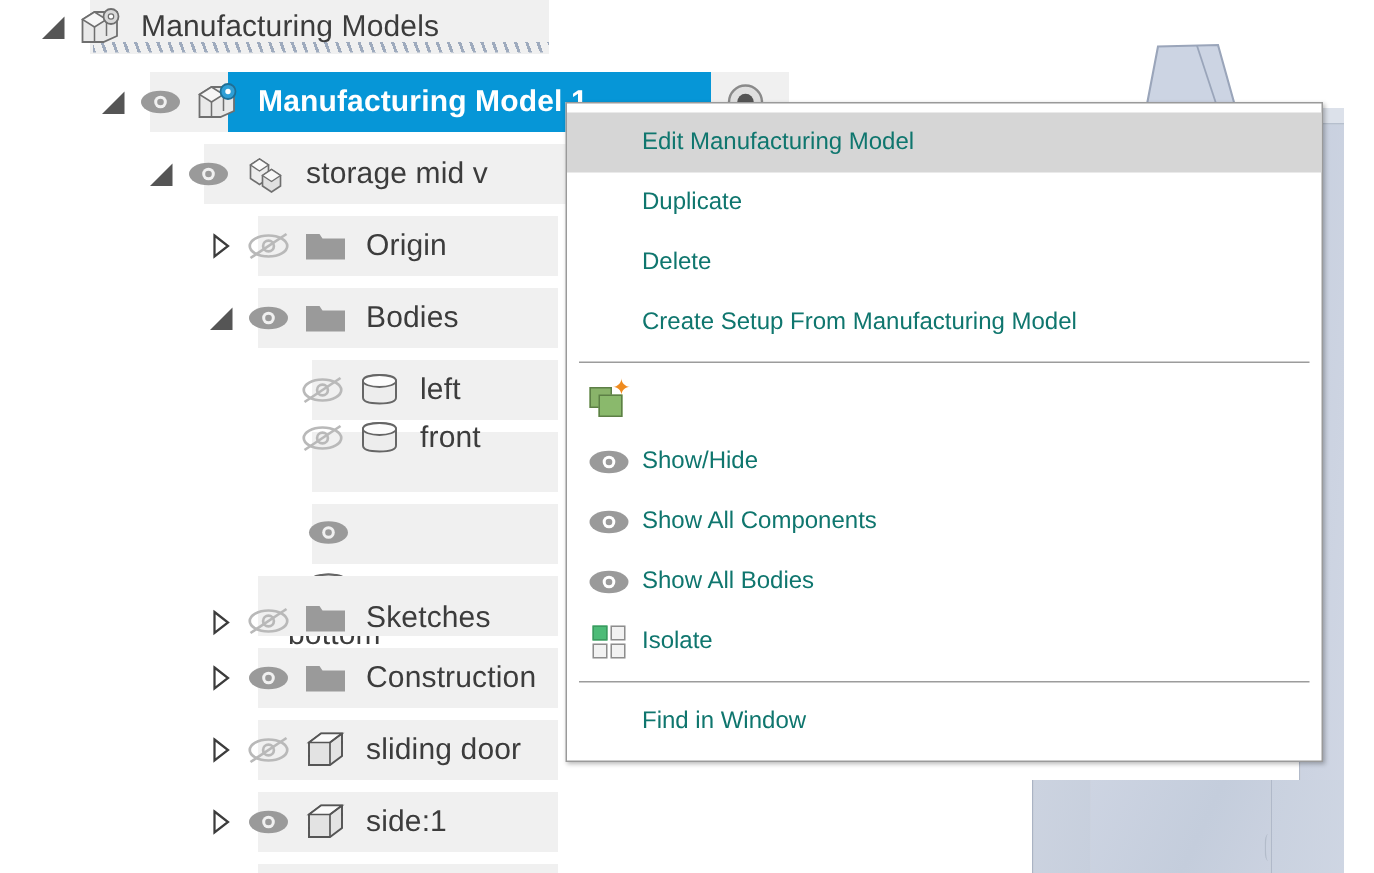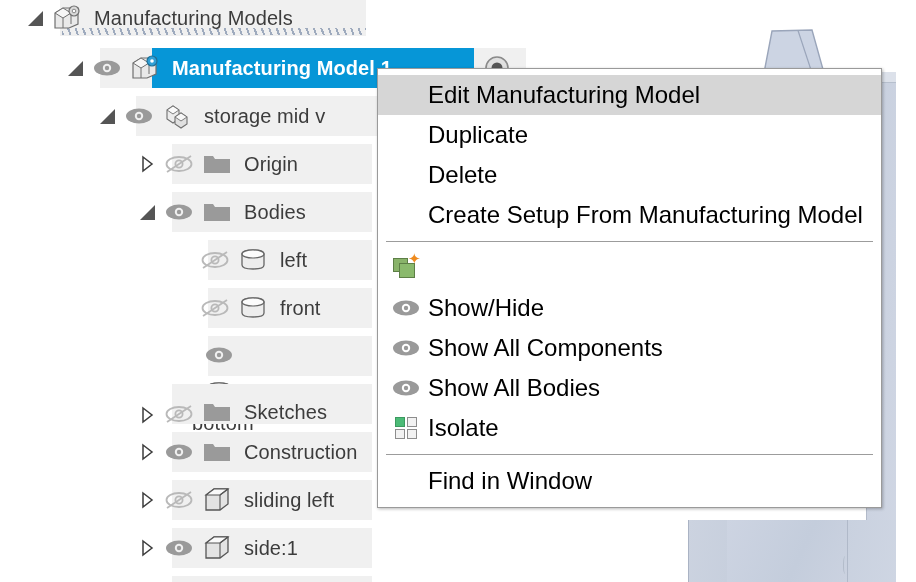--- a/index.html
+++ b/index.html
@@ -177,22 +177,22 @@
     background: #d6d6d6;
   }
   .mi .mi-icon {
     width: 44px;
     flex: 0 0 44px;
     display: flex;
     align-items: center;
     justify-content: center;
   }
   .mi .mi-label {
-    font-size: 24px;
-    color: #000000;
+    font-size: 16px;
+    color: #0f766e;
   }
   .msep {
     height: 1px;
     background: #9c9c9c;
     margin: 6px 8px;
   }
 
   
   .eye-ico { display:block; }
   .grid-ico {
@@ -379,21 +379,21 @@
       <span class="nodeicon">
         <svg width="32" height="26" viewBox="0 0 32 26">
           <path d="M5,7 Q5,3 16,3 Q27,3 27,7 L27,18 Q27,22 16,22 Q5,22 5,18 Z" fill="#ededed" stroke="#666666" stroke-width="1.3"></path>
           <ellipse cx="16" cy="7" rx="11" ry="4" fill="#fcfcfc" stroke="#666666" stroke-width="1.2"></ellipse>
         </svg>
       </span>
       <span class="label">left</span>
     </div>
 
     <div class="row-bg" style="left:208px; top:288px; width:164px;"></div>
-    <div class="row" style="left:196px; top:288px;justify-content:center;">
+    <div class="row" style="left:196px; top:272px;justify-content:center;">
       <span class="eye">
         <svg class="eye-ico" width="30" height="20" viewBox="0 0 30 20">
           <ellipse cx="15" cy="10" rx="12.5" ry="7" fill="none" stroke="#b9b9b9" stroke-width="1.8"></ellipse>
           <circle cx="15" cy="10" r="3.6" fill="none" stroke="#b9b9b9" stroke-width="1.8"></circle>
           <line x1="3" y1="18" x2="27" y2="2" stroke="#b9b9b9" stroke-width="1.8"></line>
         </svg>
       </span>
       <span class="nodeicon">
         <svg width="32" height="26" viewBox="0 0 32 26">
           <path d="M5,7 Q5,3 16,3 Q27,3 27,7 L27,18 Q27,22 16,22 Q5,22 5,18 Z" fill="#ededed" stroke="#666666" stroke-width="1.3"></path>
@@ -480,21 +480,21 @@
         </svg>
       </span>
       <span class="nodeicon">
         <svg width="30" height="28" viewBox="0 0 30 28">
           <polygon points="4,9 12,3 26,3 26,18 18,24 4,24" fill="#e3e3e3" stroke="#555555" stroke-width="1.3"></polygon>
           <polygon points="4,9 12,3 26,3 18,9" fill="#fafafa" stroke="#555555" stroke-width="1.1"></polygon>
           <line x1="18" y1="9" x2="18" y2="24" stroke="#555555" stroke-width="1.1"></line>
           <line x1="18" y1="9" x2="26" y2="3" stroke="#555555" stroke-width="1.1"></line>
         </svg>
       </span>
-      <span class="label">sliding left</span>
+      <span class="label">sliding door</span>
     </div>
 
     <div class="row-bg" style="left:172px; top:528px; width:200px;"></div>
     <div class="row" style="left:134px; top:528px;">
       <span class="expander">
         <svg width="14" height="18" viewBox="0 0 14 18">
           <polygon points="3,2 12,9 3,16" fill="#ffffff" stroke="#3c3c3c" stroke-width="1.5"></polygon>
         </svg>
       </span>
       <span class="eye">

